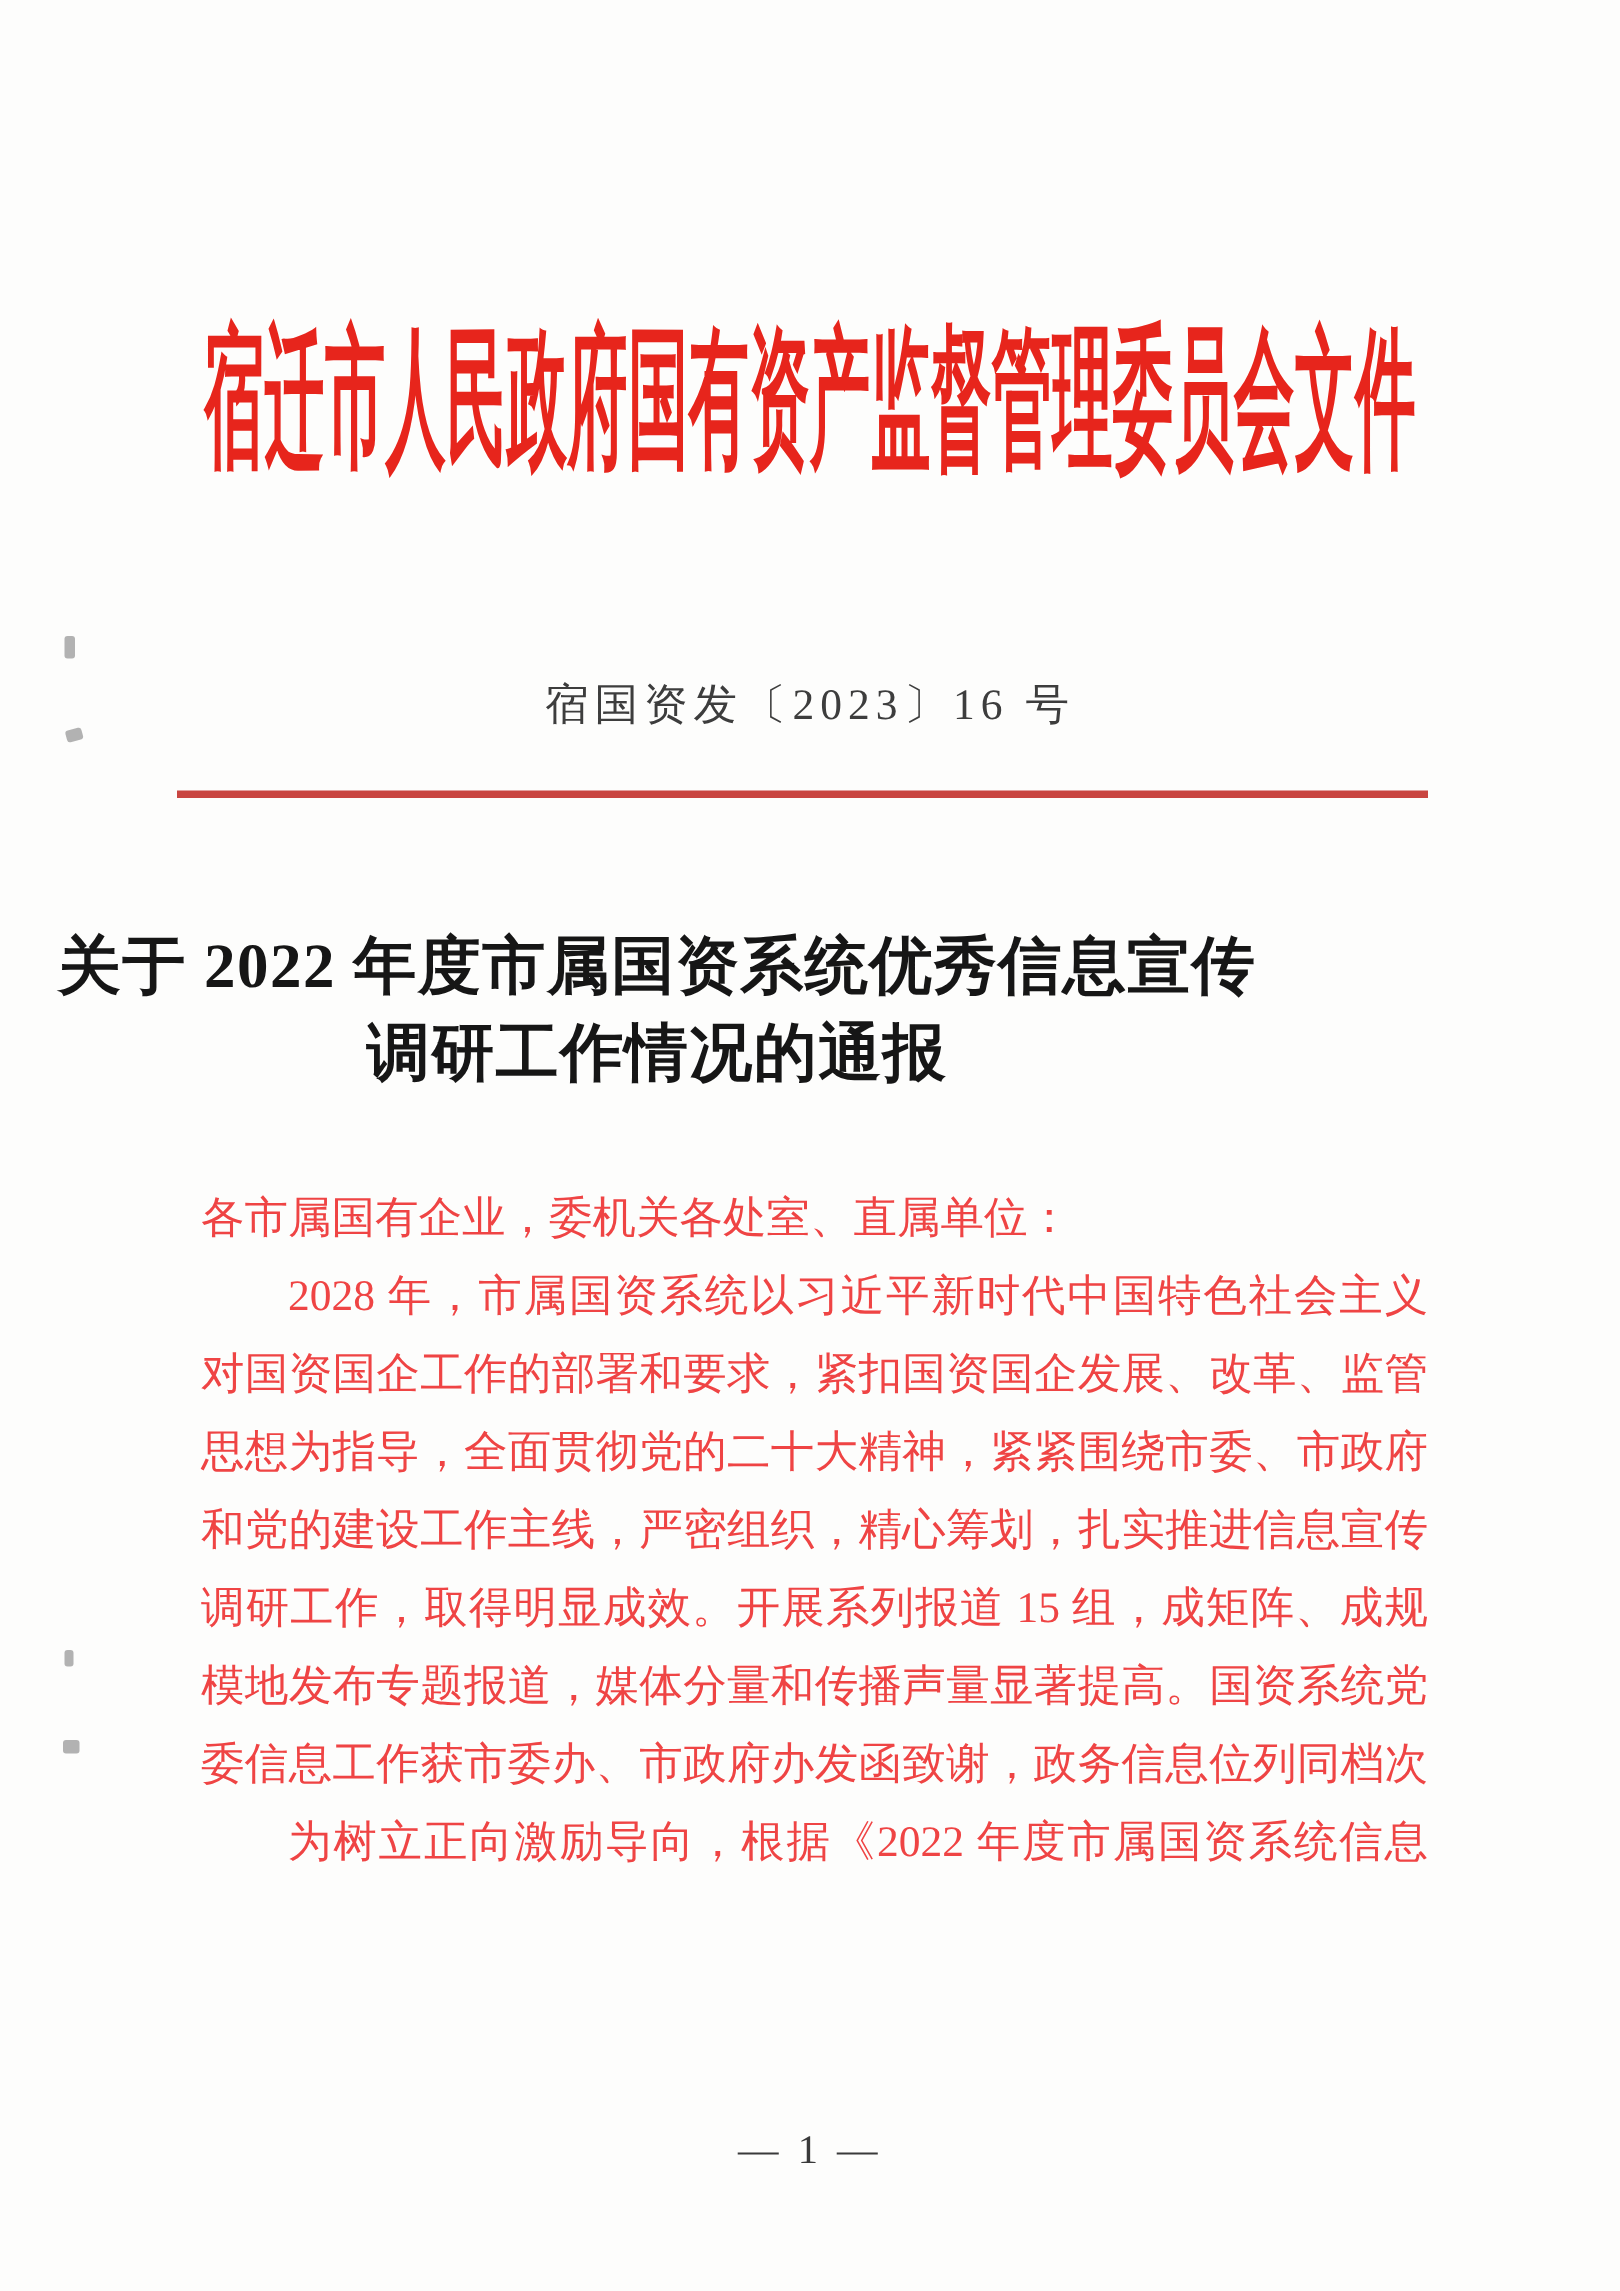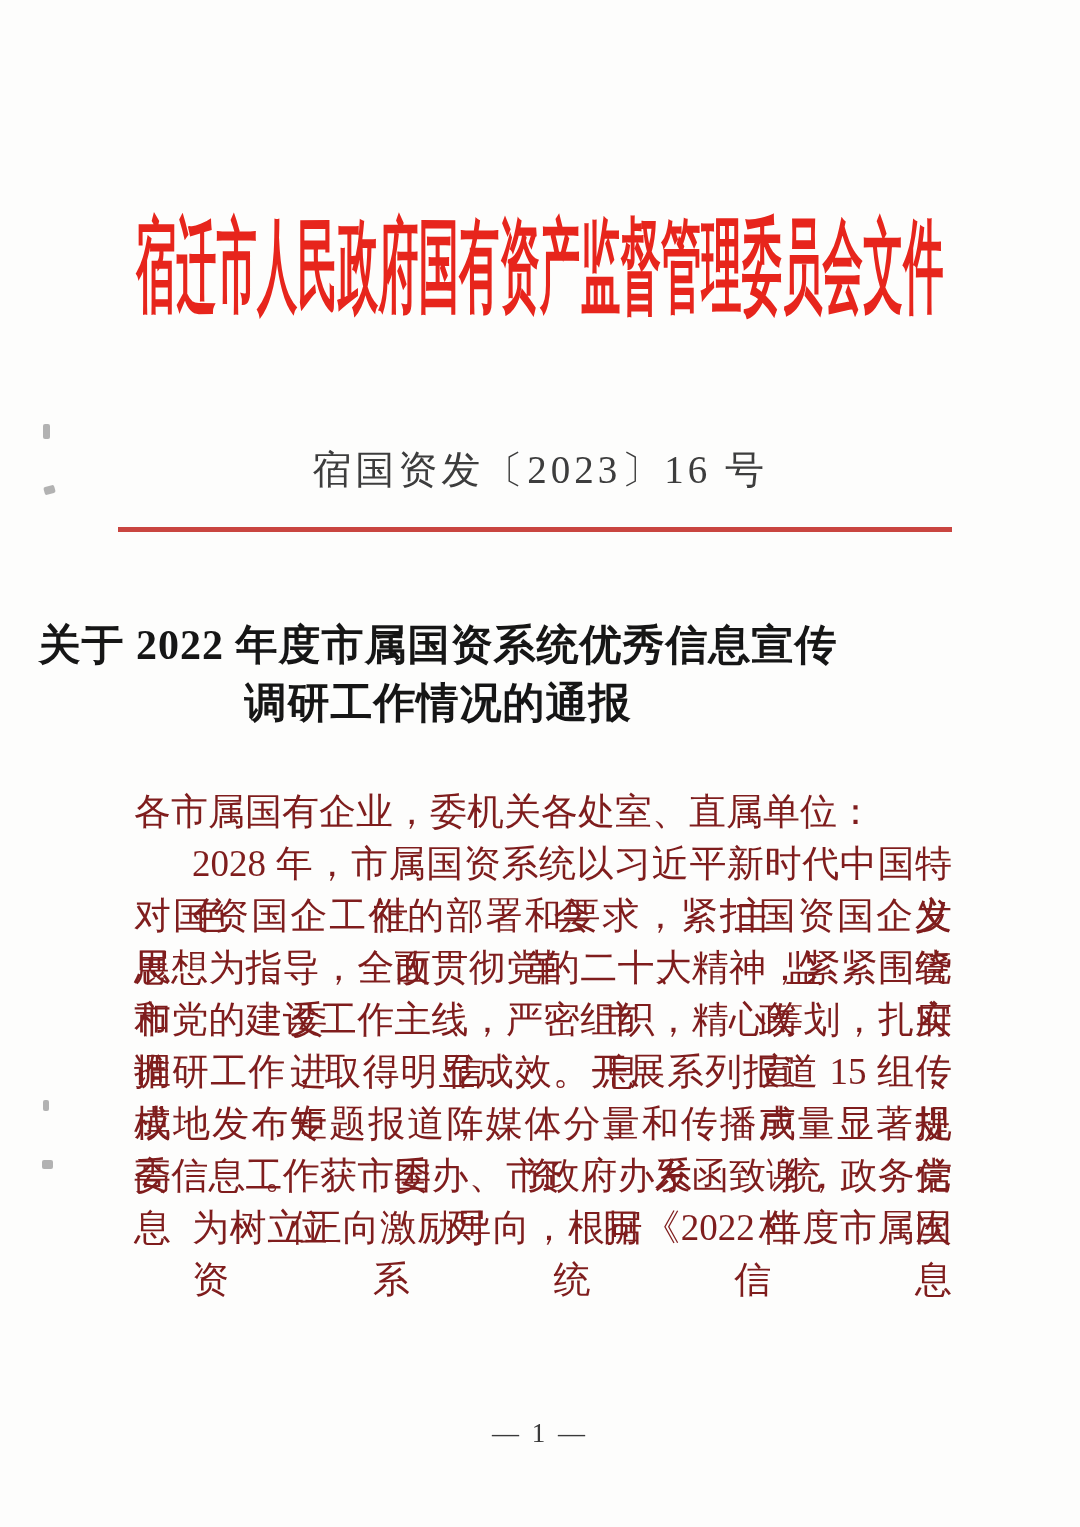--- a/index.html
+++ b/index.html
@@ -39,21 +39,21 @@
     transform: scale(0.40, 1.02);
     transform-origin: center center;
   }
   
   .doc-number {
     position: absolute;
     top: 450px;
     left: 0;
     width: 1080px;
     text-align: center;
-    font-size: 39px;
+    font-size: 29px;
     line-height: 40px;
     color: #3d3d3d;
     letter-spacing: 4px;
   }
   
   .red-line {
     position: absolute;
     top: 527px;
     left: 118px;
     width: 834px;
@@ -72,22 +72,22 @@
     font-weight: bold;
     color: #161616;
     letter-spacing: 1px;
   }
   
   .body-text {
     position: absolute;
     top: 786px;
     left: 134px;
     width: 818px;
-    font-size: 37px;
-    color: #7f1d1d;
+    font-size: 29px;
+    color: #ef4444;
   }
   .body-text .line {
     height: 52px;
     line-height: 52px;
     white-space: nowrap;
   }
   .body-text .line.justify {
     white-space: normal;
     text-align: justify;
     text-align-last: justify;

